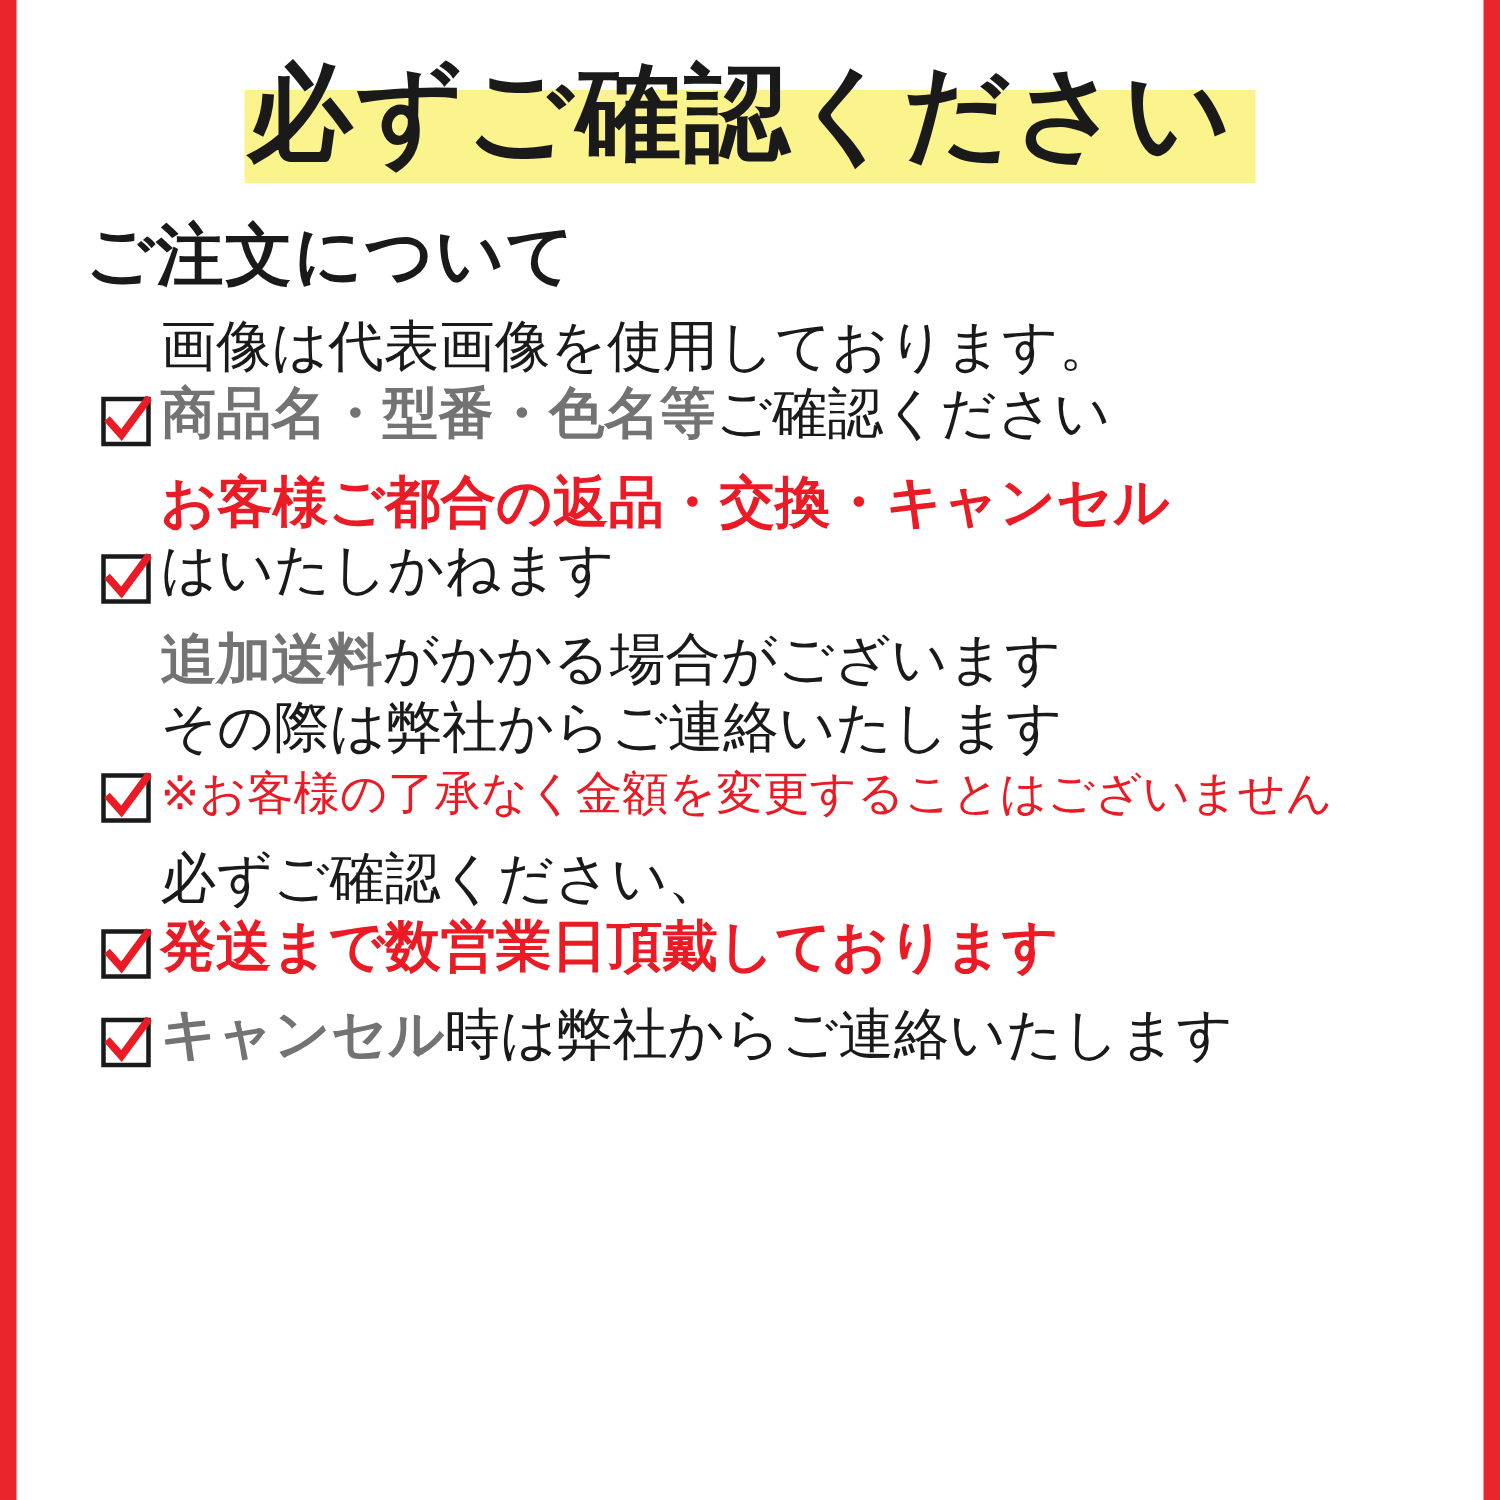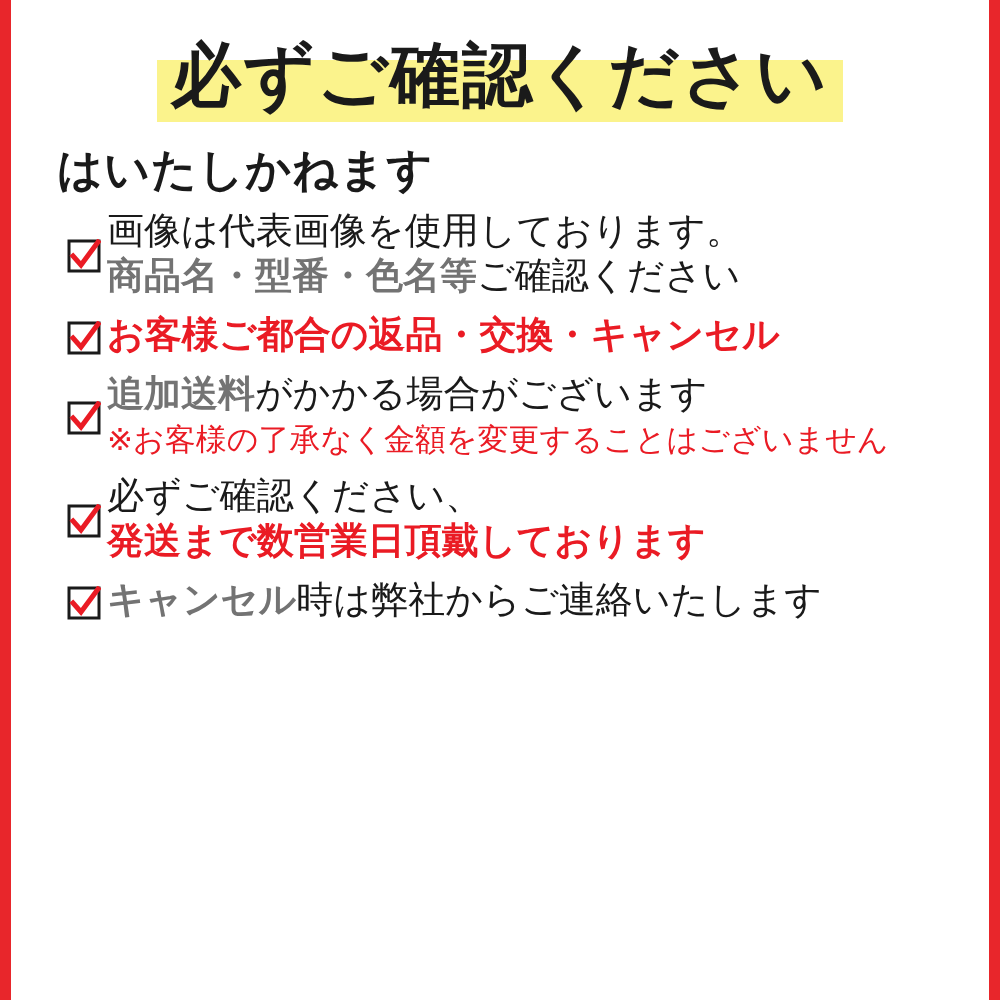--- a/index.html
+++ b/index.html
@@ -47,21 +47,21 @@
     margin: 8px 0 24px 0;
     line-height: 1;
   }
   .title {
     display: inline-block;
     position: relative;
     font-size: 70px;
     font-weight: bold;
     color: #1a1a1a;
     letter-spacing: 2px;
-    padding: 2px 14px 6px 14px;
+    padding: 2px 14px 6px 2px;
     font-family: "DejaVu Sans", "Liberation Sans", sans-serif;
   }
   .title .hl {
     position: absolute;
     left: 0;
     right: 0;
     top: 22px;
     height: 62px;
     background: #fbf38c;
     z-index: 0;
@@ -78,21 +78,21 @@
     letter-spacing: 1px;
     margin: 6px 0 8px 18px;
     font-family: "DejaVu Sans", "Liberation Sans", sans-serif;
   }
   .section-head.second {
     margin-top: 22px;
   }
 
   .item {
     display: flex;
-    align-items: center;
+    align-items: flex-end;
     margin: 0 0 14px 28px;
   }
   .check {
     flex: 0 0 auto;
     width: 34px;
     height: 34px;
     margin-top: 6px;
     margin-right: 6px;
     position: relative;
   }
@@ -139,21 +139,21 @@
 
   <div class="content">
 
     <div class="title-wrap">
       <div class="title">
         <span class="hl"></span>
         <span class="txt">必ずご確認ください</span>
       </div>
     </div>
 
-    <div class="section-head">はいたしかねます</div>
+    <div class="section-head">ご注文について</div>
 
     <div class="item">
       <span class="check">
         <svg width="34" height="34" viewBox="0 0 34 34">
           <rect x="2" y="2" width="30" height="30" fill="#ffffff" stroke="#1a1a1a" stroke-width="3"></rect>
           <path d="M6 17 L14 26 L31 3" fill="none" stroke="#ea1b24" stroke-width="5" stroke-linecap="square"></path>
         </svg>
       </span>
       <span class="lines">
         <div class="line">画像は代表画像を使用しております。</div>
@@ -163,32 +163,34 @@
 
     <div class="item">
       <span class="check">
         <svg width="34" height="34" viewBox="0 0 34 34">
           <rect x="2" y="2" width="30" height="30" fill="#ffffff" stroke="#1a1a1a" stroke-width="3"></rect>
           <path d="M6 17 L14 26 L31 3" fill="none" stroke="#ea1b24" stroke-width="5" stroke-linecap="square"></path>
         </svg>
       </span>
       <span class="lines">
         <div class="line red">お客様ご都合の返品・交換・キャンセル</div>
+        <div class="line">はいたしかねます</div>
       </span>
     </div>
 
     <div class="item">
       <span class="check">
         <svg width="34" height="34" viewBox="0 0 34 34">
           <rect x="2" y="2" width="30" height="30" fill="#ffffff" stroke="#1a1a1a" stroke-width="3"></rect>
           <path d="M6 17 L14 26 L31 3" fill="none" stroke="#ea1b24" stroke-width="5" stroke-linecap="square"></path>
         </svg>
       </span>
       <span class="lines">
         <div class="line"><span class="red">追加送料</span><span class="blk">がかかる場合がございます</span></div>
+        <div class="line">その際は弊社からご連絡いたします</div>
         <div class="note">※お客様の了承なく金額を変更することはございません</div>
       </span>
     </div>
 
 
     <div class="item">
       <span class="check">
         <svg width="34" height="34" viewBox="0 0 34 34">
           <rect x="2" y="2" width="30" height="30" fill="#ffffff" stroke="#1a1a1a" stroke-width="3"></rect>
           <path d="M6 17 L14 26 L31 3" fill="none" stroke="#ea1b24" stroke-width="5" stroke-linecap="square"></path>

